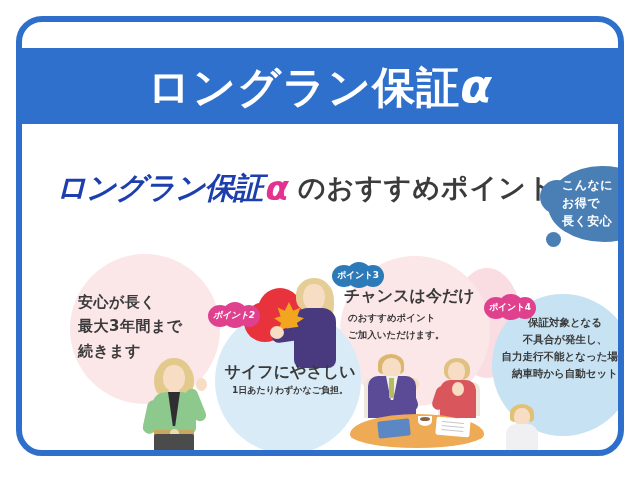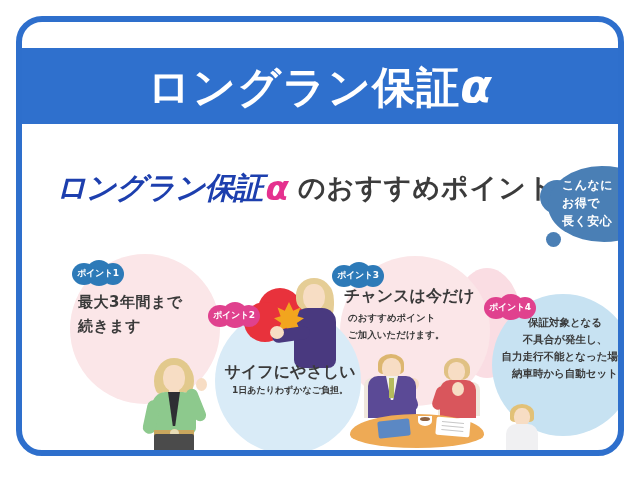--- a/index.html
+++ b/index.html
@@ -77,21 +77,21 @@
   .badge .b3{left:30px;top:3px;width:22px;height:22px;}
   .badge .blabel{
     position:absolute;left:0;top:0;width:52px;height:26px;
     display:flex;align-items:center;justify-content:center;
     color:#ffffff;font-size:9px;font-weight:bold;letter-spacing:-0.3px;
   }
   .badge-blue .b1,.badge-blue .b2,.badge-blue .b3{background:#2d7ab8;}
   .badge-pink .b1,.badge-pink .b2,.badge-pink .b3{background:#e0418e;}
 
   .bg-p1{left:50px;top:238px;}
-  .bg-p2{left:186px;top:280px;}
+  .bg-p2{left:186px;top:280px;font-style:italic;}
   .bg-p3{left:310px;top:240px;}
   .bg-p4{left:462px;top:272px;}
 
   
   .ptext{position:absolute;color:#3a3a3a;font-weight:bold;}
   .t-p1{left:56px;top:268px;width:150px;font-size:15px;line-height:1.62;letter-spacing:0.5px;}
   .t-p2{left:188px;top:340px;width:160px;font-size:16px;line-height:1.3;text-align:center;letter-spacing:0px;}
   .t-p2sub{left:188px;top:363px;width:160px;font-size:9px;line-height:1.3;text-align:center;font-weight:bold;color:#3a3a3a;}
   .t-p3{left:322px;top:264px;width:176px;font-size:16px;line-height:1.3;letter-spacing:0px;}
   .t-p3sub{left:326px;top:288px;width:160px;font-size:9.5px;line-height:1.75;font-weight:bold;color:#3a3a3a;}
@@ -188,43 +188,38 @@
       </div>
     </div>
 
     <div class="circ c-soft1"></div>
     <div class="circ c-p1"></div>
     <div class="circ c-p3"></div>
     <div class="circ c-p4"></div>
     <div class="circ c-p2"></div>
 
     <div class="ptext t-p1">
+      <div>安心が長く</div>
       <div>最大3年間まで</div>
       <div>続きます</div>
     </div>
     <div class="illus w1">
       <div class="hair2"></div>
         <div class="hair3"></div>
       <div class="hair"></div>
         <div class="face"></div>
         <div class="neck"></div>
       <div class="armR"></div>
         <div class="handR"></div>
       <div class="top"></div>
         <div class="inner"></div>
         <div class="armL"></div>
       <div class="belt"></div>
         <div class="buckle"></div>
         <div class="skirt"></div>
-    </div>
-    <div class="badge badge-blue bg-p1">
-      <div class="b1"></div>
-        <div class="b2"></div>
-        <div class="b3"></div>
-      <div class="blabel">ポイント1</div>
     </div>
 
     <div class="illus w2">
       <div class="heart2"></div>
         <div class="heart3"></div>
       <div class="hairsd"></div>
         <div class="hair"></div>
         <div class="face"></div>
       <div class="body"></div>
         <div class="leaf"></div>

